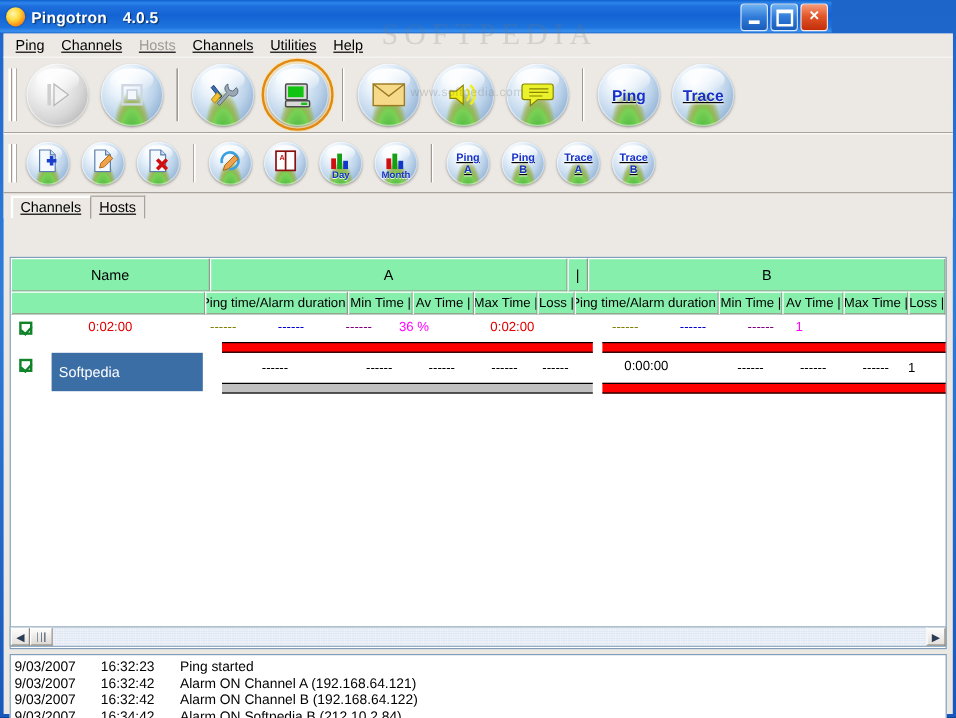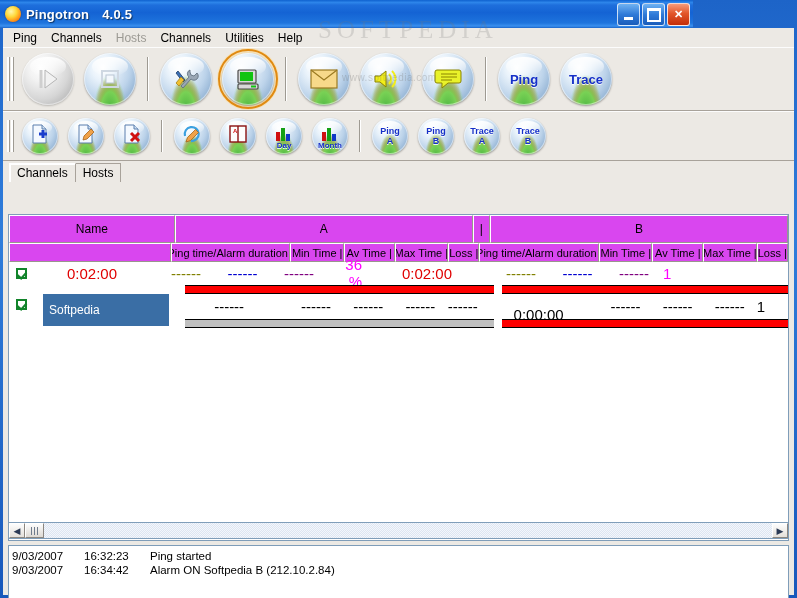--- a/index.html
+++ b/index.html
@@ -38,21 +38,21 @@
     position:relative;
   }
   .wb.min,.wb.max{background:linear-gradient(180deg,#6fb2f2 0%,#2f7ad8 50%,#1a5cba 100%);}
   .wb.close{background:linear-gradient(180deg,#f79a78 0%,#e2562a 45%,#c32e09 100%);border-color:rgba(255,255,255,.8);}
   .wb .glyph{color:#fff;font-size:11px;font-weight:bold;line-height:1;}
   .wb.min .bar{width:9px;height:3px;background:#fff;margin-top:7px;}
   .wb.max .sq{width:10px;height:9px;border:2px solid #fff;border-top-width:3px;}
   
   .client{
     position:absolute;left:3px;top:28px;width:791px;height:567px;
-    background:#ece9e4;box-sizing:border-box;
+    background:#ece9e4;box-sizing:border-box;text-decoration:underline;
   }
   
   .menubar{
     height:19px;background:#ece9e4;display:flex;align-items:center;
     padding-left:3px;position:relative;z-index:5;
   }
   .menuitem{
     font-size:12px;color:#000;padding:2px 7px;white-space:nowrap;cursor:default;
   }
   .menuitem.disabled{color:#9c9a94;}
@@ -125,21 +125,21 @@
     box-shadow:inset 1px 1px 0 #fff;}
   
   .gridwrap{
     position:absolute;left:5px;top:186px;width:781px;height:327px;
     background:#fff;border:1px solid #7f9db9;box-sizing:border-box;
     overflow:hidden;
   }
   .hdr-row1{display:flex;height:28px;}
   .hdr-row2{display:flex;height:19px;}
   .hcell{
-    box-sizing:border-box;background:#d946ef;
+    box-sizing:border-box;background:#86efac;
     border-right:1px solid #9a958d;border-bottom:1px solid #9a958d;
     border-top:1px solid #ffffff;border-left:1px solid #ffffff;
     font-size:12px;display:flex;align-items:center;justify-content:center;
     color:#000;overflow:hidden;white-space:nowrap;
   }
   .subhdr{font-size:11px;}
   .body-row{position:relative;height:32px;}
   .rowtop{position:absolute;left:0;top:0;height:22px;width:100%;display:flex;align-items:center;}
   .chk{
     width:11px;height:11px;margin-left:7px;margin-right:0;flex:none;box-sizing:border-box;
@@ -148,21 +148,21 @@
   .chk::after{
     content:"";position:absolute;left:1px;top:0px;width:4px;height:7px;
     border:solid #11842a;border-width:0 2px 2px 0;transform:rotate(42deg);
   }
   .namecell{
     margin-left:16px;width:136px;height:22px;box-sizing:border-box;
     font-size:12px;color:#000;display:flex;align-items:center;padding-left:6px;
   }
   .namecell.sel{background:#3a6ea5;color:#fff;height:32px;margin-top:0;}
   .valcell{
-    box-sizing:border-box;font-size:15px;display:flex;align-items:center;justify-content:center;
+    box-sizing:border-box;font-size:11px;display:flex;align-items:center;justify-content:center;
     height:21px;
     text-align:right;
   }
   .statusbar{
     position:absolute;left:176px;top:23px;height:7px;
   }
   .bar-red{background:#fe0000;border-top:1px solid #000;border-bottom:1px solid #000;}
   .bar-grey{background:#c0c0c0;border-top:1px solid #000;border-bottom:1px solid #000;}
   
   .hscroll{
@@ -435,21 +435,21 @@
 
       <div class="body-row">
         <div class="rowtop" style="height:32px;align-items:flex-start">
           <div class="chk" style="margin-top:5px"></div>
           <div class="namecell sel">Softpedia</div>
           <div class="valcell" style="width:130px;color:#000;margin-top:2px">------</div>
           <div class="valcell" style="width:58px;color:#000;margin-top:2px">------</div>
           <div class="valcell" style="width:55px;color:#000;margin-top:2px">------</div>
           <div class="valcell" style="width:58px;color:#000;margin-top:2px">------</div>
           <div class="valcell" style="width:34px;color:#000;margin-top:2px">------</div>
-          <div class="valcell" style="width:130px;color:#000;margin-top:10px">0:00:00</div>
+          <div class="valcell" style="width:130px;color:#000;margin-top:0">0:00:00</div>
           <div class="valcell" style="width:58px;color:#000;margin-top:2px">------</div>
           <div class="valcell" style="width:55px;color:#000;margin-top:2px">------</div>
           <div class="valcell" style="width:58px;color:#000;margin-top:2px">------</div>
           <div class="valcell" style="width:34px;color:#000;margin-top:2px;justify-content:flex-start">1</div>
         </div>
         <div class="statusbar bar-grey" style="left:176px;width:309px;top:25px"></div>
         <div class="statusbar bar-red" style="left:493px;width:288px;top:25px"></div>
       </div>
     </div>
 
@@ -457,20 +457,22 @@
       <div class="sbtn">◀</div>
       <div class="sthumb">
           <div class="grp"></div>
         </div>
       <div class="strack"></div>
       <div class="sbtn">▶</div>
     </div>
 
     <div class="logwrap">
       <div class="logline"><span class="d">9/03/2007</span><span class="t">16:32:23</span><span>Ping started</span></div>
+      <div class="logline"><span class="d">9/03/2007</span><span class="t">16:32:42</span><span>Alarm ON Channel A (192.168.64.121)</span></div>
+      <div class="logline"><span class="d">9/03/2007</span><span class="t">16:32:42</span><span>Alarm ON Channel B (192.168.64.122)</span></div>
       <div class="logline"><span class="d">9/03/2007</span><span class="t">16:34:42</span><span>Alarm ON Softpedia B (212.10.2.84)</span></div>
     </div>
 
   </div>
 
   <div class="wm">SOFTPEDIA</div>
   <div class="wm2">www.softpedia.com</div>
 </div>
 
 </body></html>

